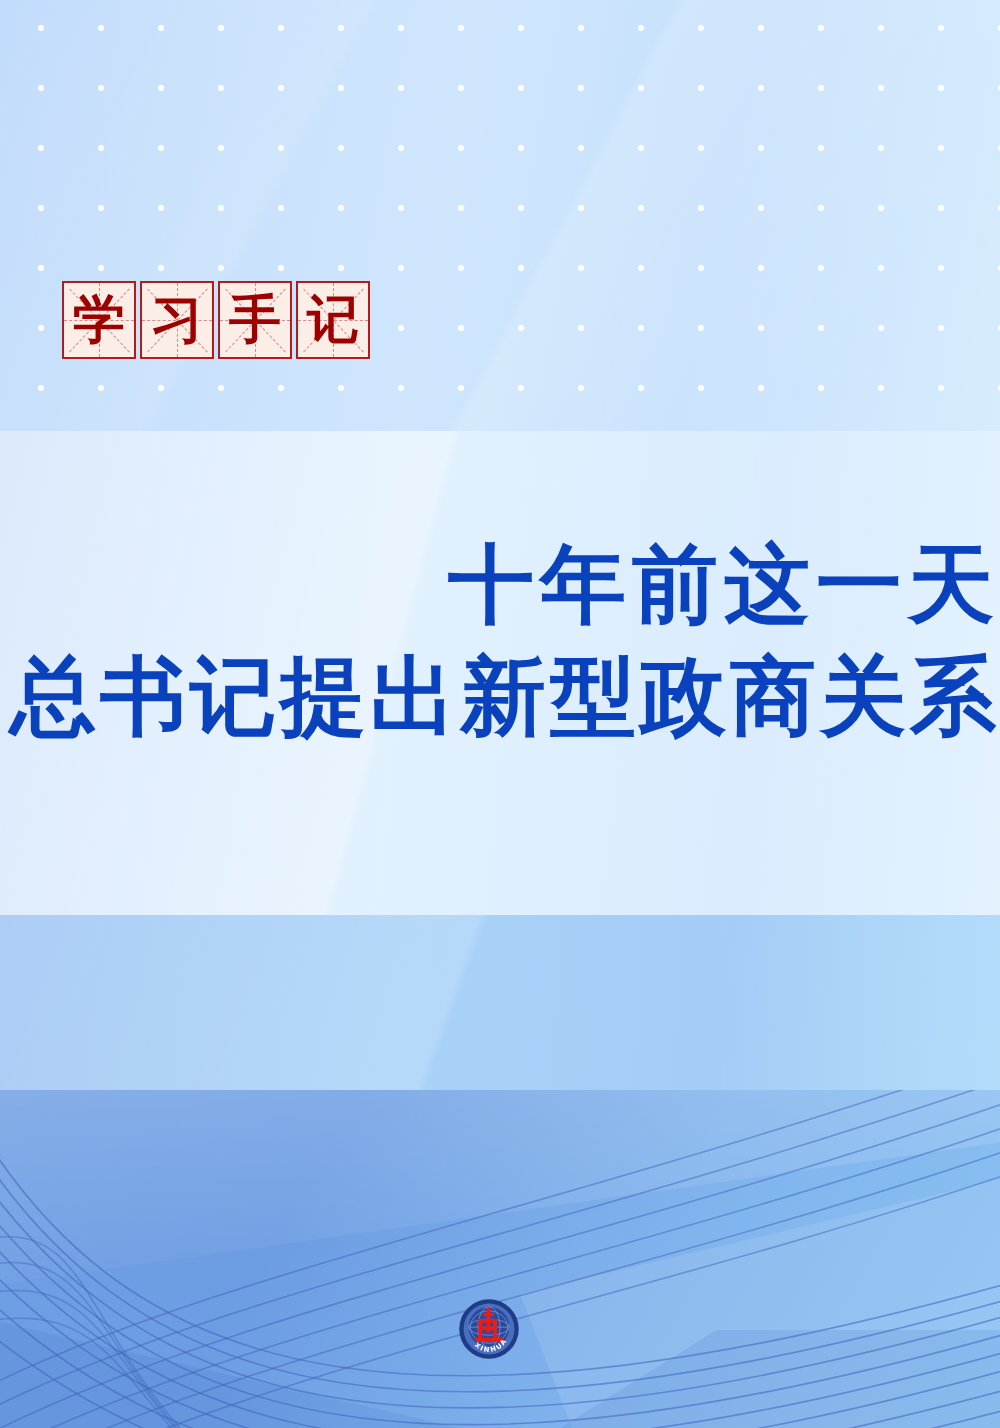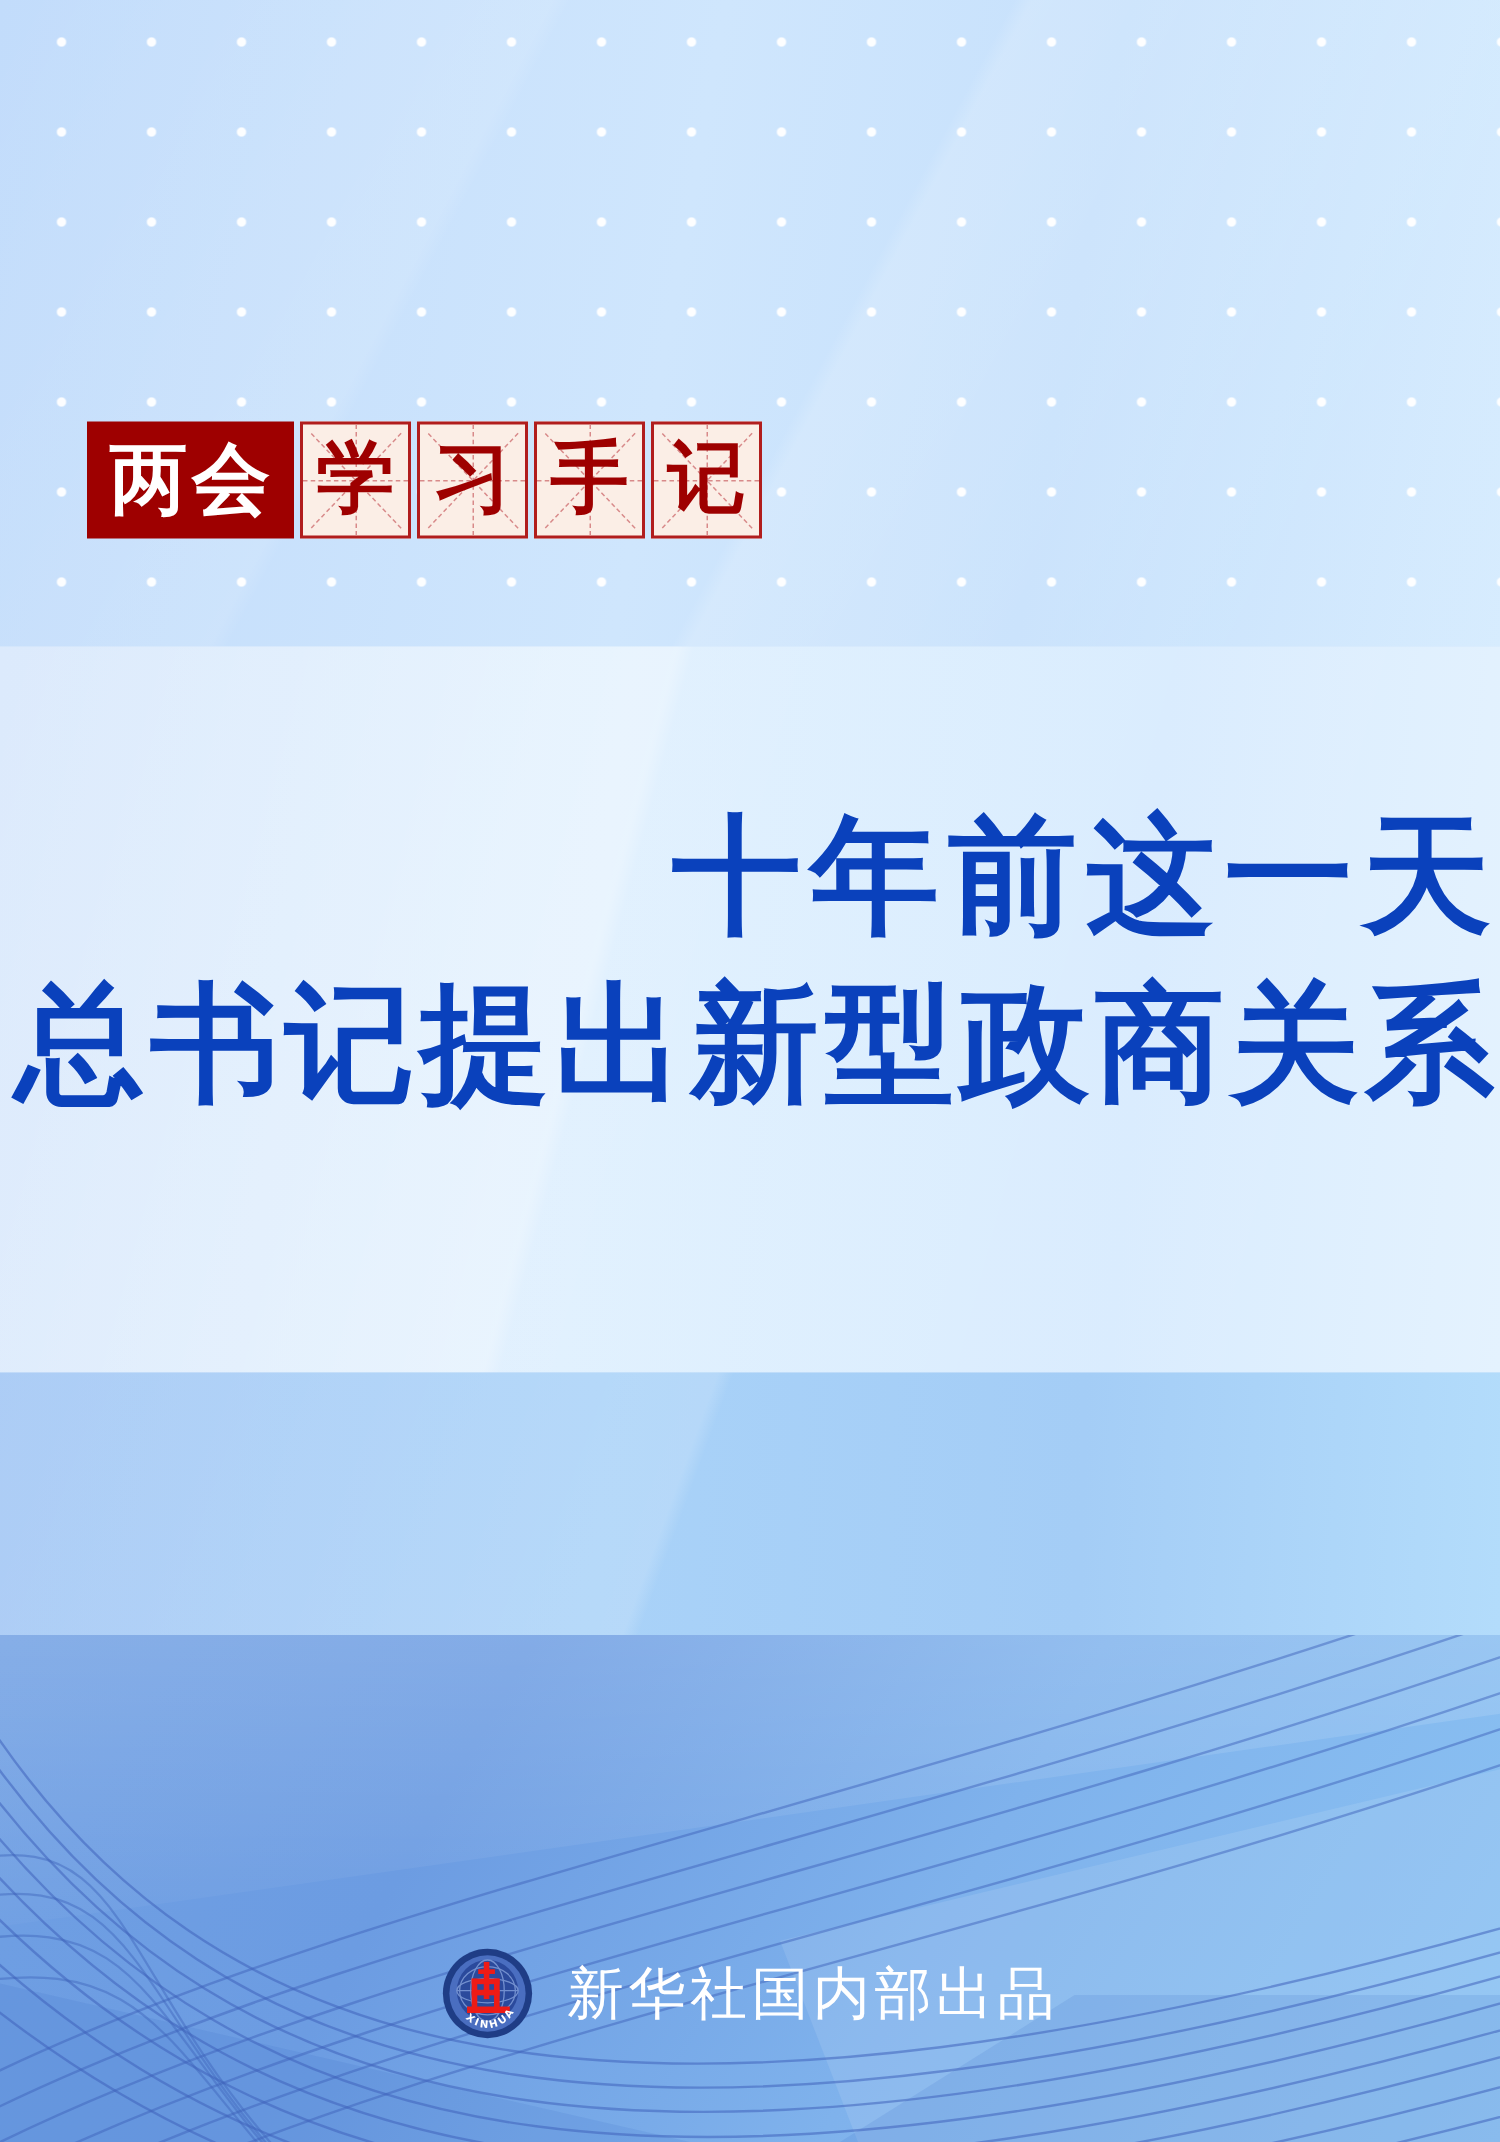--- a/index.html
+++ b/index.html
@@ -286,21 +286,20 @@
     </g>
     <g fill="none" stroke="#3f63bb" stroke-opacity="0.45" stroke-width="1.5">
       <path d="M-20,150 C120,120 60,300 340,470"></path>
       <path d="M-20,176 C130,146 72,318 356,486"></path>
       <path d="M-20,204 C142,174 86,336 374,502"></path>
       <path d="M-20,232 C154,202 100,354 392,518"></path>
     </g>
   </svg>
 
   <div class="header-mark">
-    <div class="mark-red">两会</div>
     <div class="mark-cells">
       <div class="cell">
         <span class="grid-d1"></span>
         <span class="grid-d2"></span>
         <span class="grid-h"></span>
         <span class="grid-v"></span>
         <span class="glyph">学</span>
       </div>
       <div class="cell">
         <span class="grid-d1"></span>
@@ -349,16 +348,15 @@
         <rect x="33" y="34" width="6" height="36"></rect>
         <rect x="57" y="34" width="6" height="36"></rect>
         <rect x="28" y="64" width="46" height="7"></rect>
         <rect x="40" y="24" width="18" height="5"></rect>
       </g>
       <path id="ringpath" d="M 20 66 A 32 32 0 0 0 80 66" fill="none"></path>
       <text font-family="'DejaVu Sans','Liberation Sans',sans-serif" font-size="11" font-weight="bold" fill="#ffffff" letter-spacing="2.5">
         <textPath href="#ringpath" startOffset="16%">XINHUA</textPath>
       </text>
     </svg>
-    <div class="footer-text">新华社国内部出品</div>
   </div>
 
 </div>
 
 </body></html>

